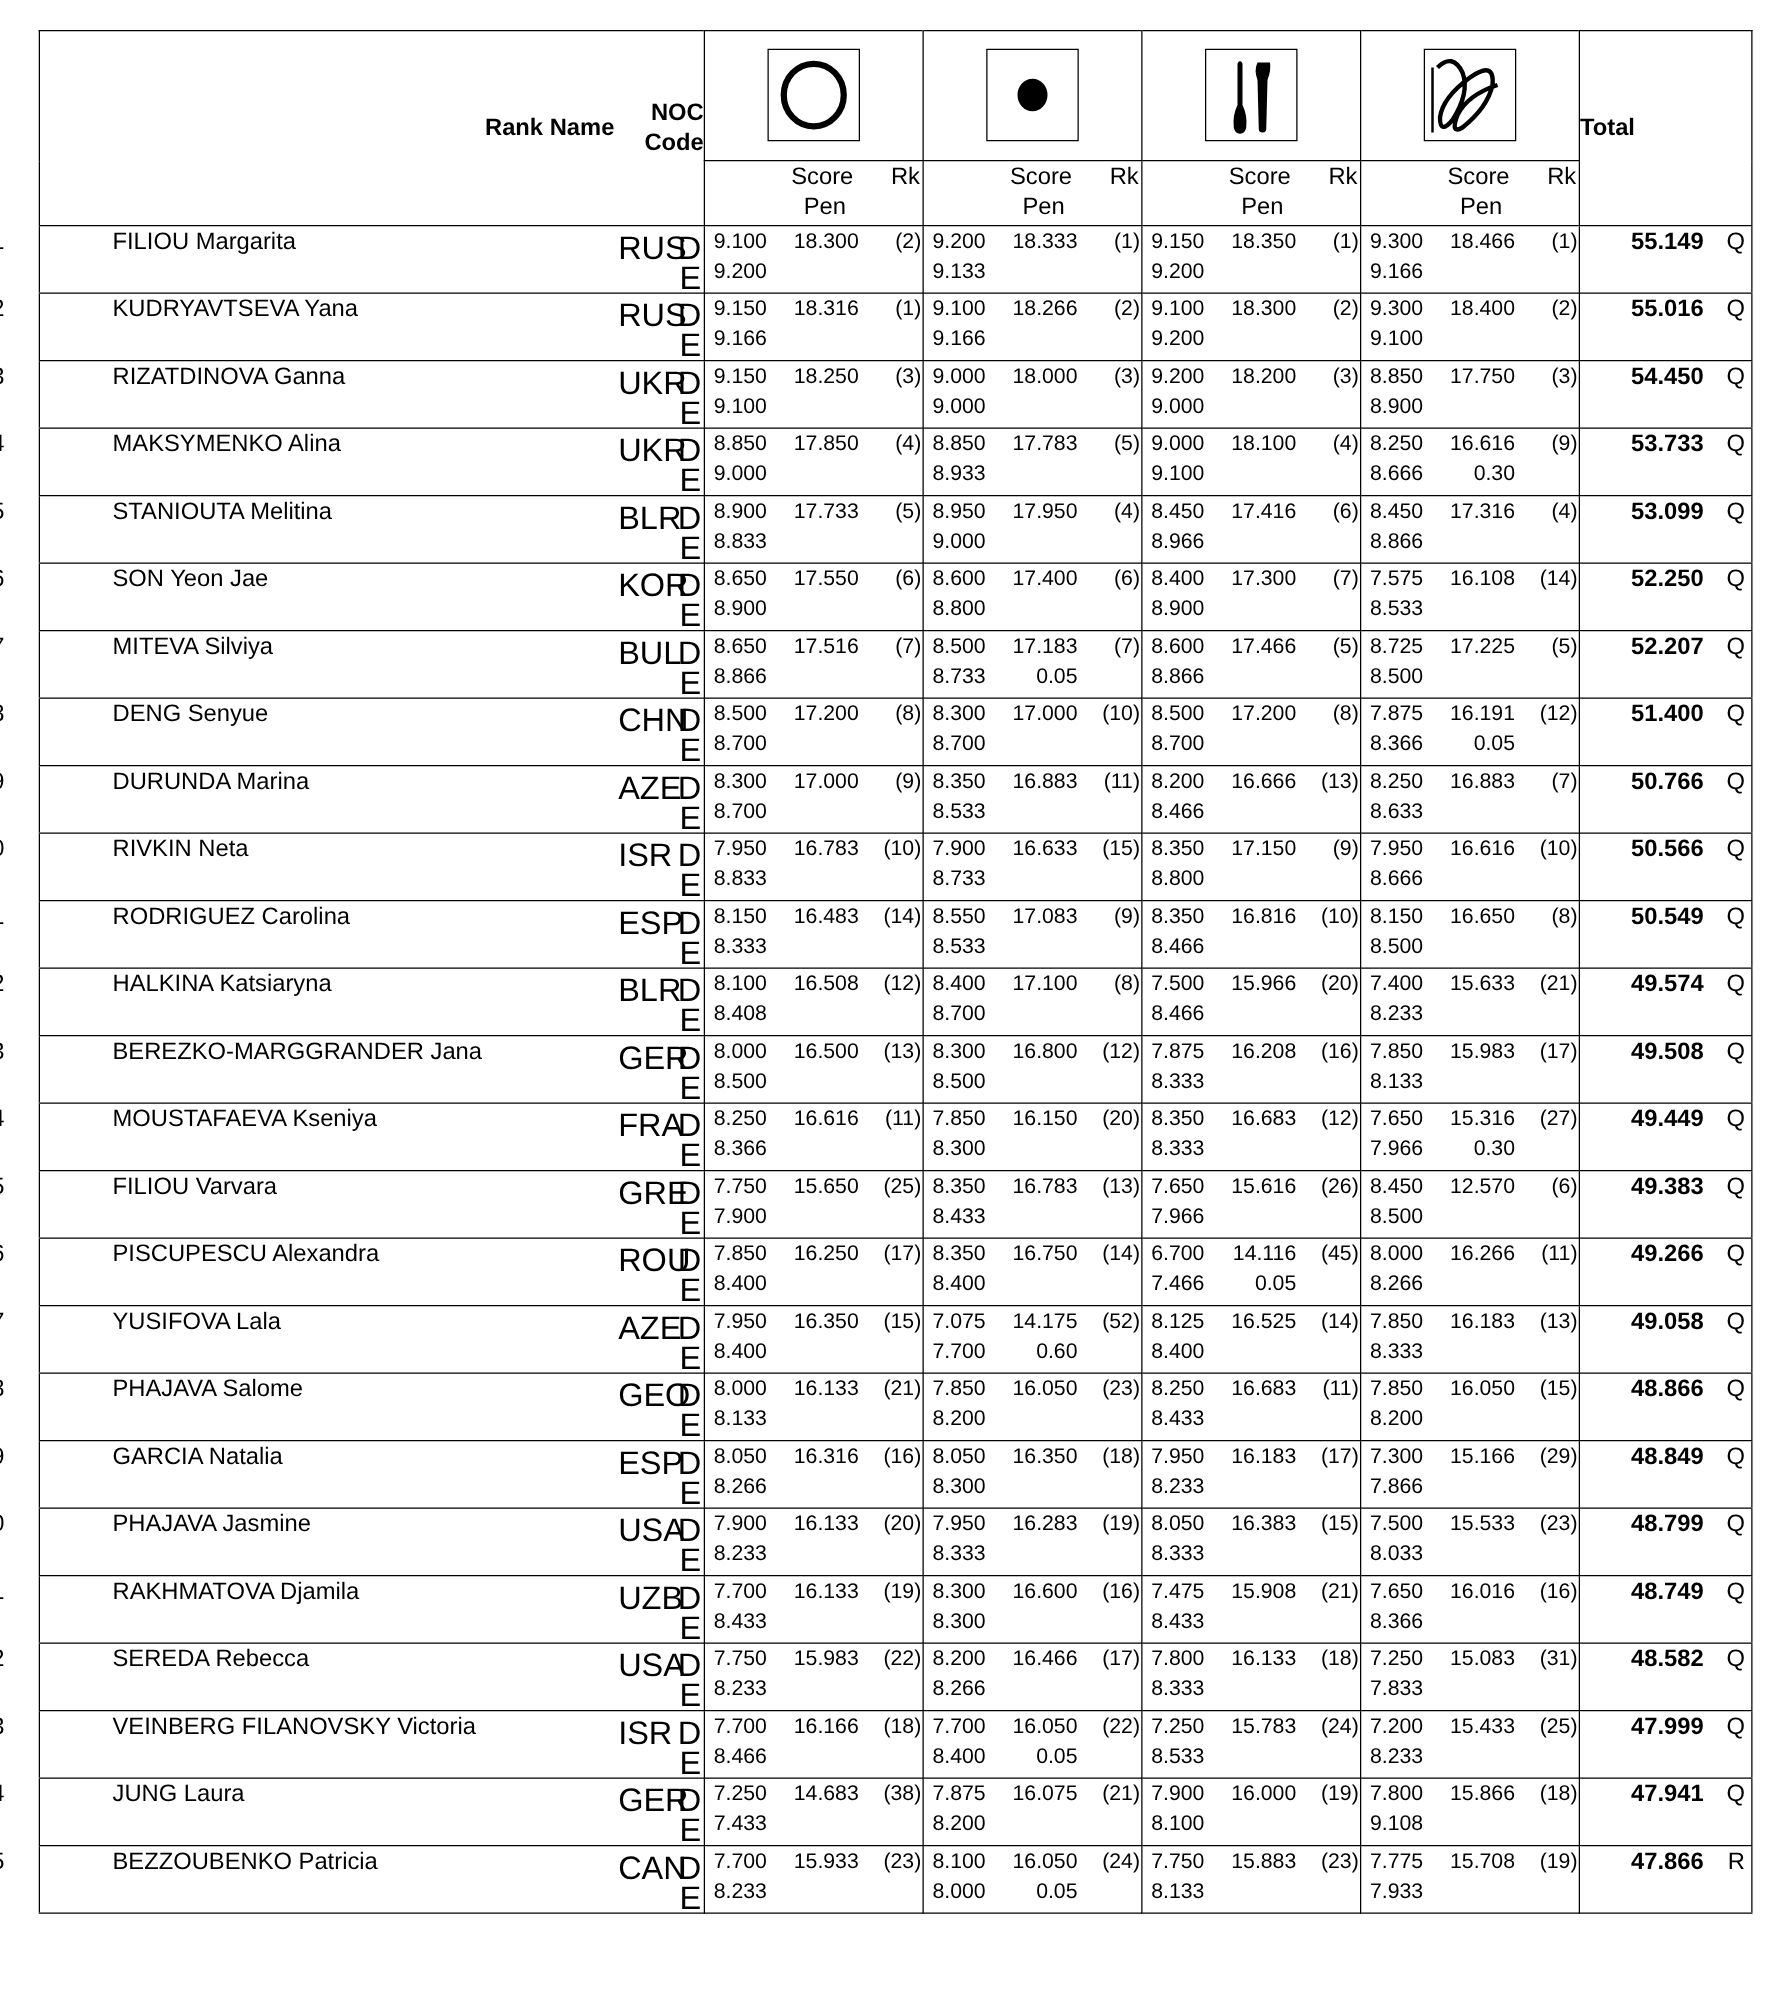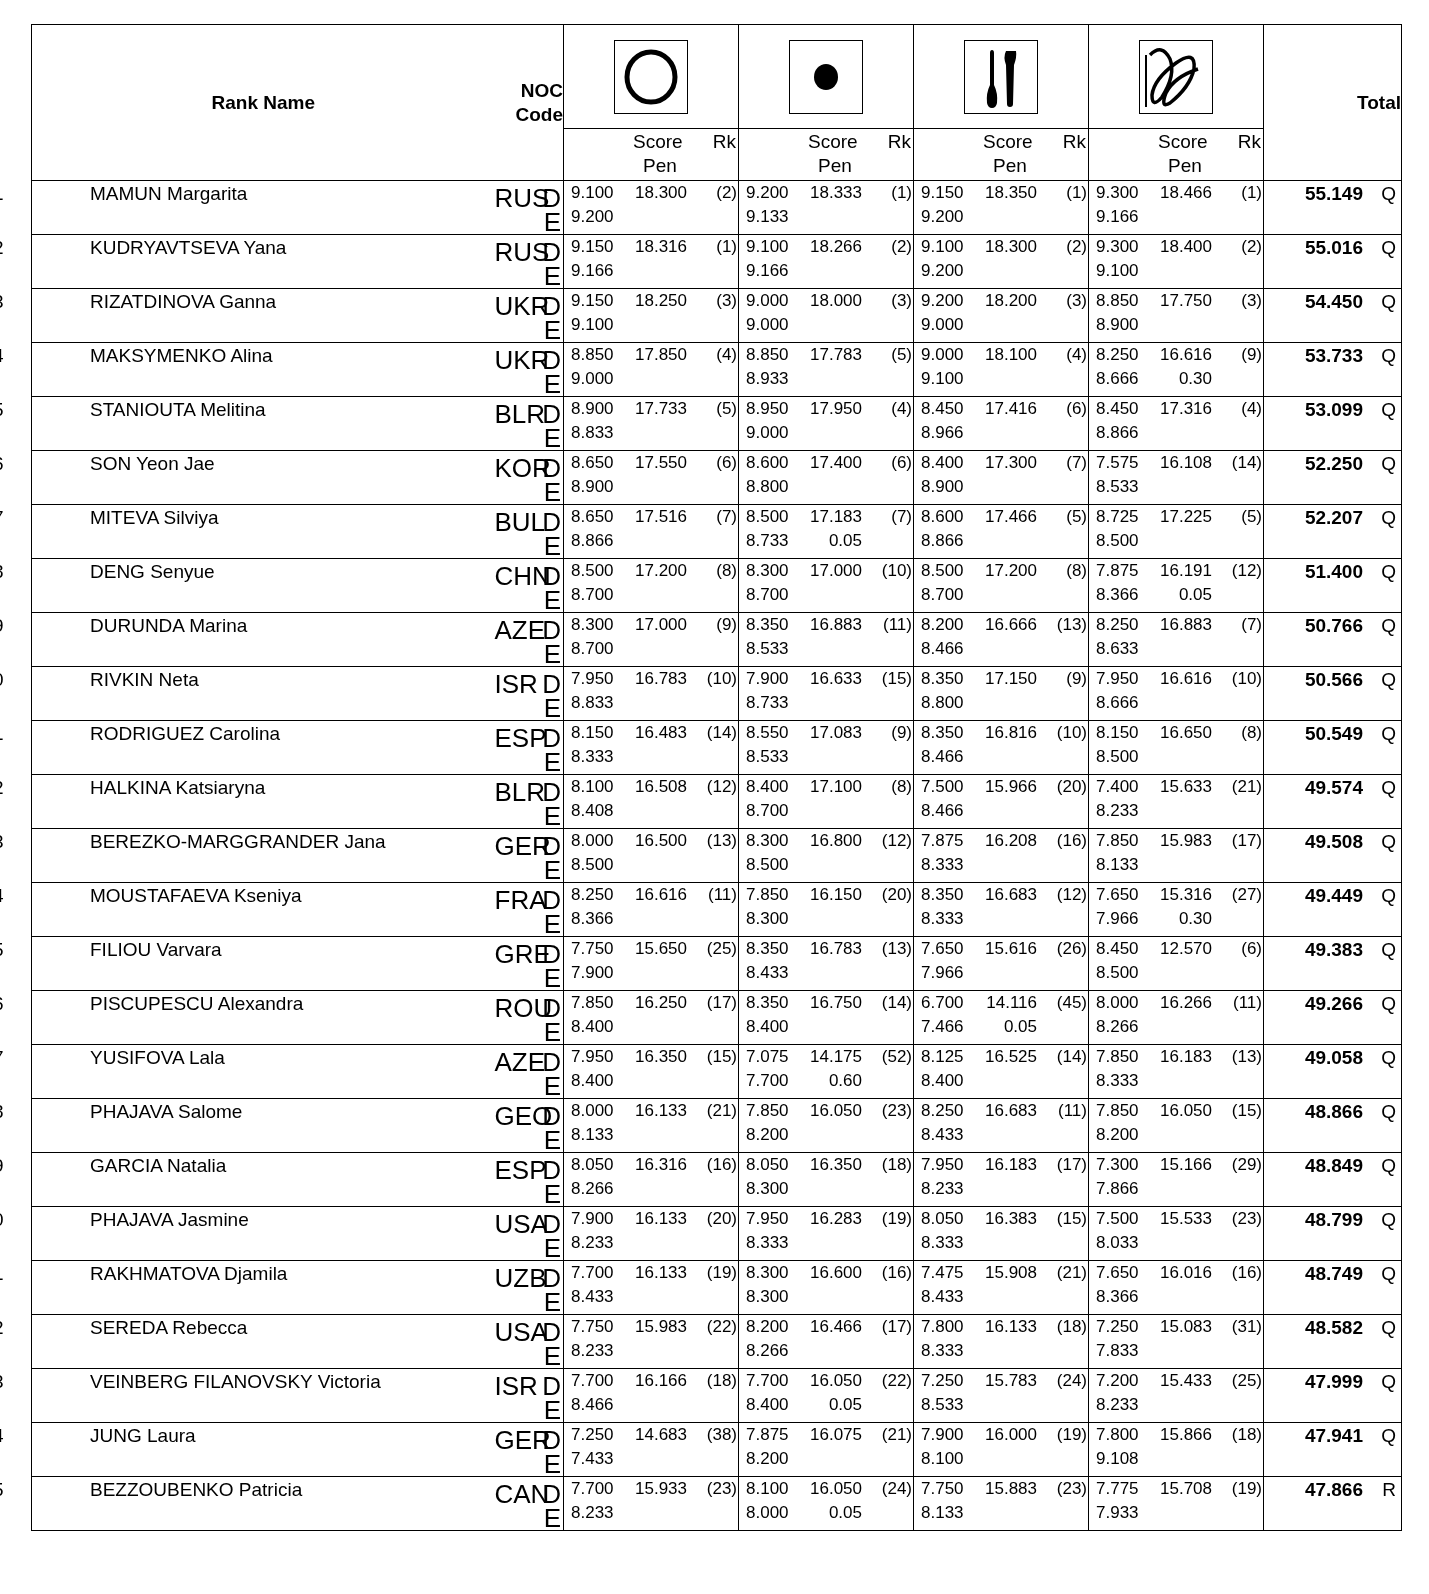--- a/index.html
+++ b/index.html
@@ -1,30 +1,30 @@
 <!DOCTYPE html>
 <html><head>
 <meta charset="utf-8">
 <style>
   html, body { margin:0; padding:0; background:#ffffff; }
   body { width:1429px; height:1594px; position:relative; font-family:"Liberation Sans", sans-serif; color:#000; }
   #results { position:absolute; left:31px; top:24px; width:1370px; border-collapse:collapse; table-layout:fixed; border:1.5px solid #000; }
   #results td, #results th { padding:0; font-weight:normal; vertical-align:top; }
   .hdr-top { height:104px; }
   .hdr-sub { height:52px; }
-  .rankname-h { font-weight:bold !important; font-size:19px; vertical-align:middle !important; text-align:center; padding-left:3px !important; border-bottom:1.5px solid #000; }
+  .rankname-h { font-weight:bold !important; font-size:19px; vertical-align:middle !important; text-align:right; padding-left:3px !important; border-bottom:1.5px solid #000; }
   .noc-h { font-weight:bold !important; font-size:19px; vertical-align:middle !important; text-align:right; line-height:24px; border-bottom:1.5px solid #000; border-right:1.5px solid #000; }
   .app-h { border-right:1.5px solid #000; border-bottom:1px solid #000; text-align:center; vertical-align:middle !important; }
   .app-h .iconbox { display:inline-block; width:72px; height:72px; border:1px solid #000; position:relative; margin-top:4px; }
   .app-h .iconbox svg { position:absolute; left:0; top:0; }
   .sub-h { border-right:1.5px solid #000; border-bottom:1.5px solid #000; font-size:19px; position:relative; }
   .sub-h .sc { position:absolute; left:69px; top:2px; }
   .sub-h .pe { position:absolute; left:79px; top:26px;text-align:center; }
   .sub-h .rk { position:absolute; right:2px; top:2px; }
-  .total-h { font-weight:bold !important; font-size:19px; text-align:right; vertical-align:middle !important; border-bottom:1.5px solid #000; }
+  .total-h { font-weight:bold !important; font-size:19px; text-align:left; vertical-align:middle !important; border-bottom:1.5px solid #000; }
   tr.athlete td { height:53px; border-bottom:1.5px solid #000; }
   .name-cell { font-weight:bold; font-size:19px; position:relative; }
   .name-cell .rank { position:absolute; right:488px; top:2px; text-align:right; width:40px; }
   .name-cell .nm { position:absolute; left:58px; top:2px; white-space:nowrap; }
   .noc-cell { font-weight:bold; font-size:26px; position:relative; border-right:1.5px solid #000; }
   .noc-cell .code { position:absolute; left:3px; top:2px; }
   .noc-cell .d { position:absolute; right:2px; top:2px; }
   .noc-cell .e { position:absolute; right:2px; top:26px; }
   .app-cell { font-size:17px; position:relative; border-right:1.5px solid #000; }
   .app-cell .dv { position:absolute; left:7px; top:2px; }
@@ -108,21 +108,21 @@
           <span class="sc">Score</span>
           <span class="pe">Pen</span>
           <span class="rk">Rk</span>
         </th>
     </tr>
   </thead>
   <tbody id="rows-body">
   <tr class="athlete">
     <td class="name-cell">
       <span class="rank">1</span>
-      <span class="nm">MAMUN Margarita</span>
+      <span class="nm">FILIOU Margarita</span>
     </td>
     <td class="noc-cell">
       <span class="code">RUS</span>
       <span class="d">D</span>
       <span class="e">E</span>
     </td>
     <td class="app-cell">
           <span class="dv">9.100</span>
           <span class="ev">9.200</span>
           <span class="sc">18.300</span>

